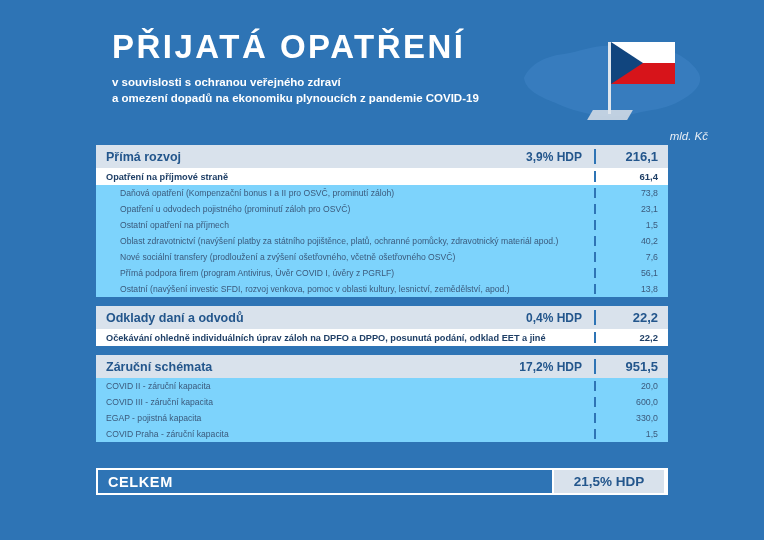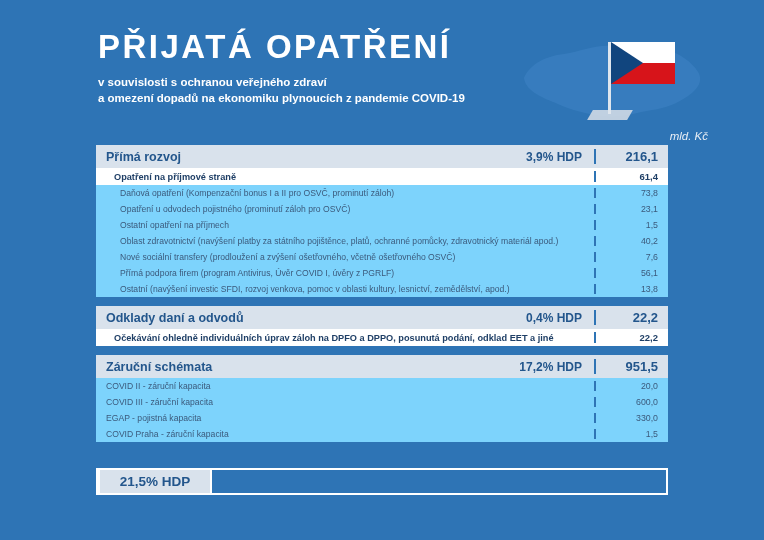--- a/index.html
+++ b/index.html
@@ -14,21 +14,21 @@
   #page {
     position: relative;
     width: 764px;
     height: 540px;
     background: #2e74b5;
   }
 
   
   #header {
     position: absolute;
-    left: 98px;
+    left: 112px;
     top: 30px;
     width: 470px;
   }
   #title {
     font-size: 33px;
     font-weight: bold;
     color: #ffffff;
     letter-spacing: 2.5px;
     line-height: 1.05;
     margin: 0 0 9px 0;
@@ -151,21 +151,20 @@
     background: #ffffff;
   }
   .sub-head .name {
     flex: 1;
     padding-left: 10px;
     font-size: 9.2px;
     font-weight: bold;
     color: #1f3f66;
     white-space: nowrap;
     overflow: hidden;
-    margin-left: 8px;
   }
   .sub-head .val {
     width: 74px;
     text-align: right;
     padding-right: 10px;
     font-size: 9.5px;
     font-weight: bold;
     color: #1f3f66;
     border-left: 2px solid #2e74b5;
   }
@@ -346,16 +345,17 @@
         <div class="row plain">
           <div class="name">COVID Praha - záruční kapacita</div>
           <div class="val">1,5</div>
         </div>
       </div>
     </div>
 
   </div>
 
   <div id="total">
+    <div class="label">CELKEM</div>
     <div class="hdp">21,5% HDP</div>
   </div>
 
 </div>
 
 </body></html>

